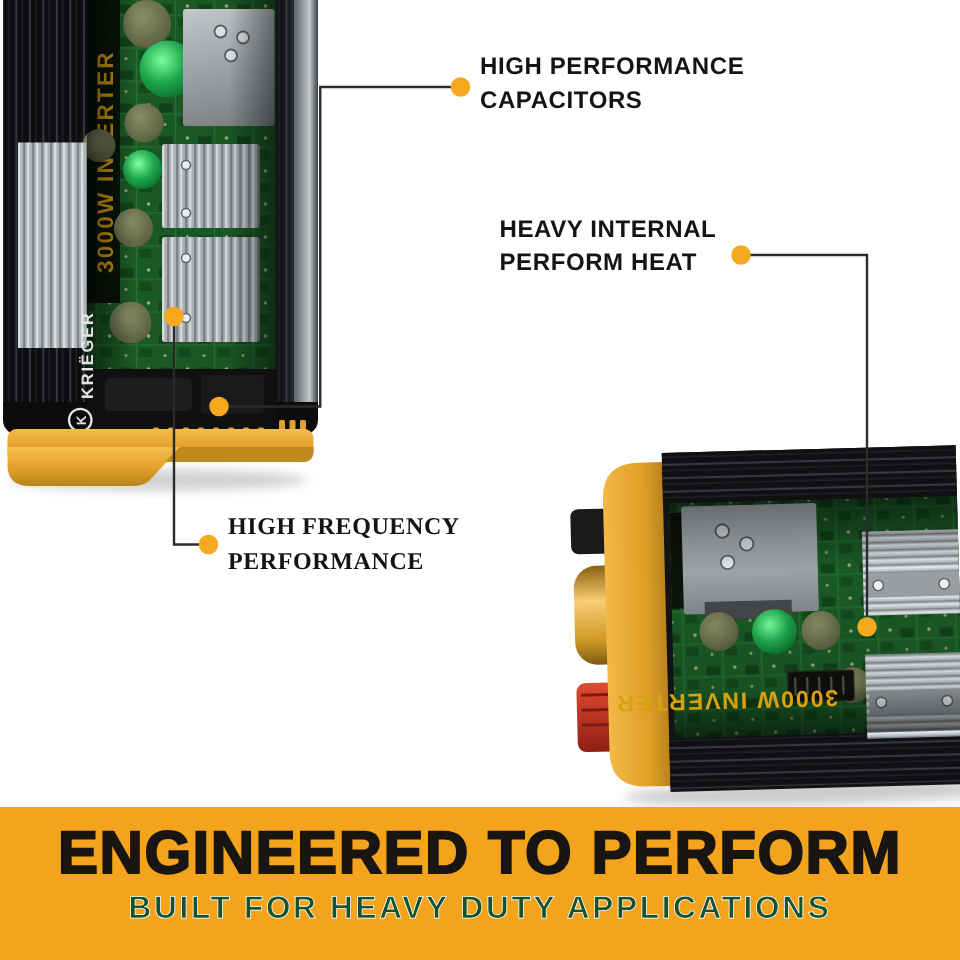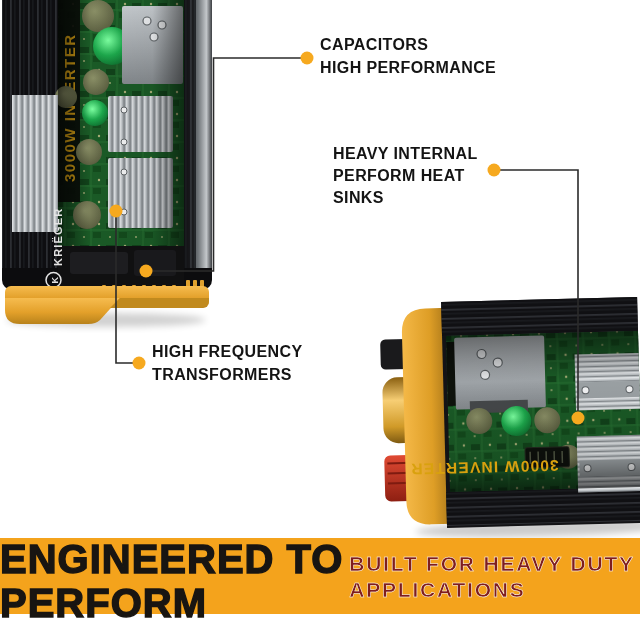--- a/index.html
+++ b/index.html
@@ -5,26 +5,26 @@
   html,body{margin:0;padding:0;background:#fff;}
   #scene{position:relative;width:640px;height:640px;background:#ffffff;overflow:hidden;
          font-family:"Liberation Sans","DejaVu Sans",sans-serif;}
   #art{position:absolute;left:0;top:0;width:640px;height:640px;}
   .callout{position:absolute;color:#141414;font-weight:bold;font-size:16px;
            letter-spacing:.4px;white-space:nowrap;}
   .callout div{line-height:23px;}
   #callout-capacitors{left:320px;top:33px;}
   #callout-heatsinks{left:333px;top:143px;}
   #callout-heatsinks div{line-height:22px;}
-  #callout-transformers{left:152px;top:340px;}
-  #banner{position:absolute;left:0;top:538px;width:640px;height:76px;background:#F4A31C;
-          display:flex;flex-direction:row;align-items:center;justify-content:flex-start;}
+  #callout-transformers{left:152px;top:340px;font-family:Liberation Serif, serif;}
+  #banner{position:absolute;left:0;top:538px;width:640px;height:102px;background:#F4A31C;
+          display:flex;flex-direction:column;align-items:center;justify-content:flex-start;}
   #banner-title{margin-top:9px;color:#181512;font-size:40px;font-weight:bold;
                 letter-spacing:1px;line-height:44px;-webkit-text-stroke:1.4px #181512;}
-  #banner-subtitle{margin-top:2px;color:#7f1d1d;font-size:21px;font-weight:bold;
+  #banner-subtitle{margin-top:2px;color:#14532d;font-size:21px;font-weight:bold;
                    letter-spacing:1.8px;line-height:26px;-webkit-text-stroke:.5px #ffffff;}
 </style>
 </head>
 <body>
 
 <div id="scene">
 
   <svg id="art" viewBox="0 0 640 640">
     <defs>
       <pattern id="pRidgeV" width="9" height="8" patternUnits="userSpaceOnUse">
@@ -240,31 +240,30 @@
       <circle cx="146" cy="271" r="6.5"></circle>
       <circle cx="307" cy="58" r="6.5"></circle>
       <circle cx="494" cy="170" r="6.5"></circle>
       <circle cx="578" cy="418" r="6.5"></circle>
       <circle cx="116" cy="211" r="6.5"></circle>
       <circle cx="139" cy="363" r="6.5"></circle>
     </g>
   </svg>
 
   <div class="callout" id="callout-capacitors">
+    <div>HIGH PERFORMANCE</div>
     <div>CAPACITORS</div>
-    <div>HIGH PERFORMANCE</div>
   </div>
   <div class="callout" id="callout-heatsinks">
     <div>HEAVY INTERNAL</div>
     <div>PERFORM HEAT</div>
-    <div>SINKS</div>
   </div>
   <div class="callout" id="callout-transformers">
     <div>HIGH FREQUENCY</div>
-    <div>TRANSFORMERS</div>
+    <div>PERFORMANCE</div>
   </div>
 
   <div id="banner">
     <div id="banner-title">ENGINEERED TO PERFORM</div>
     <div id="banner-subtitle">BUILT FOR HEAVY DUTY APPLICATIONS</div>
   </div>
 
 </div>
 
 </body></html>

